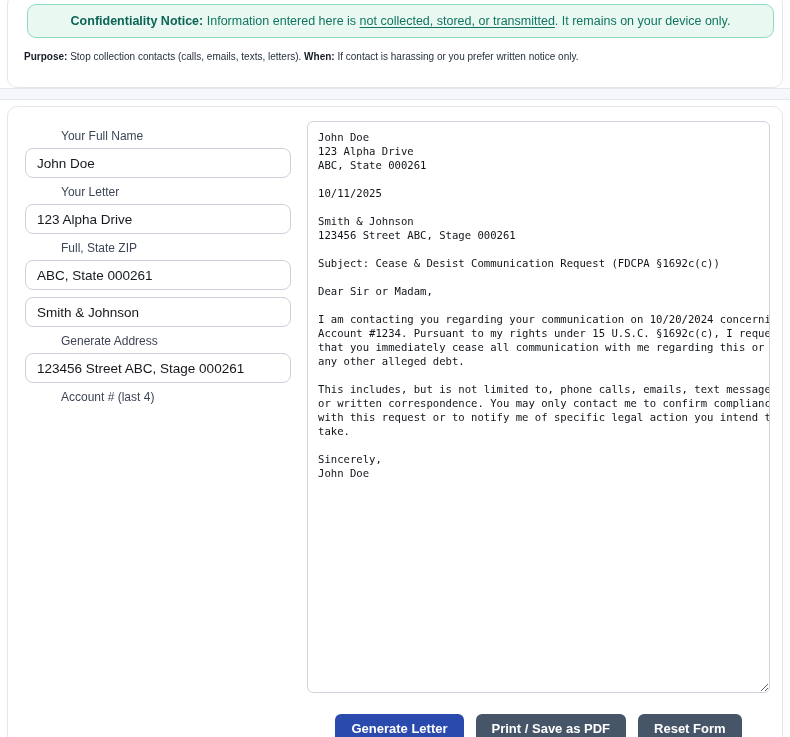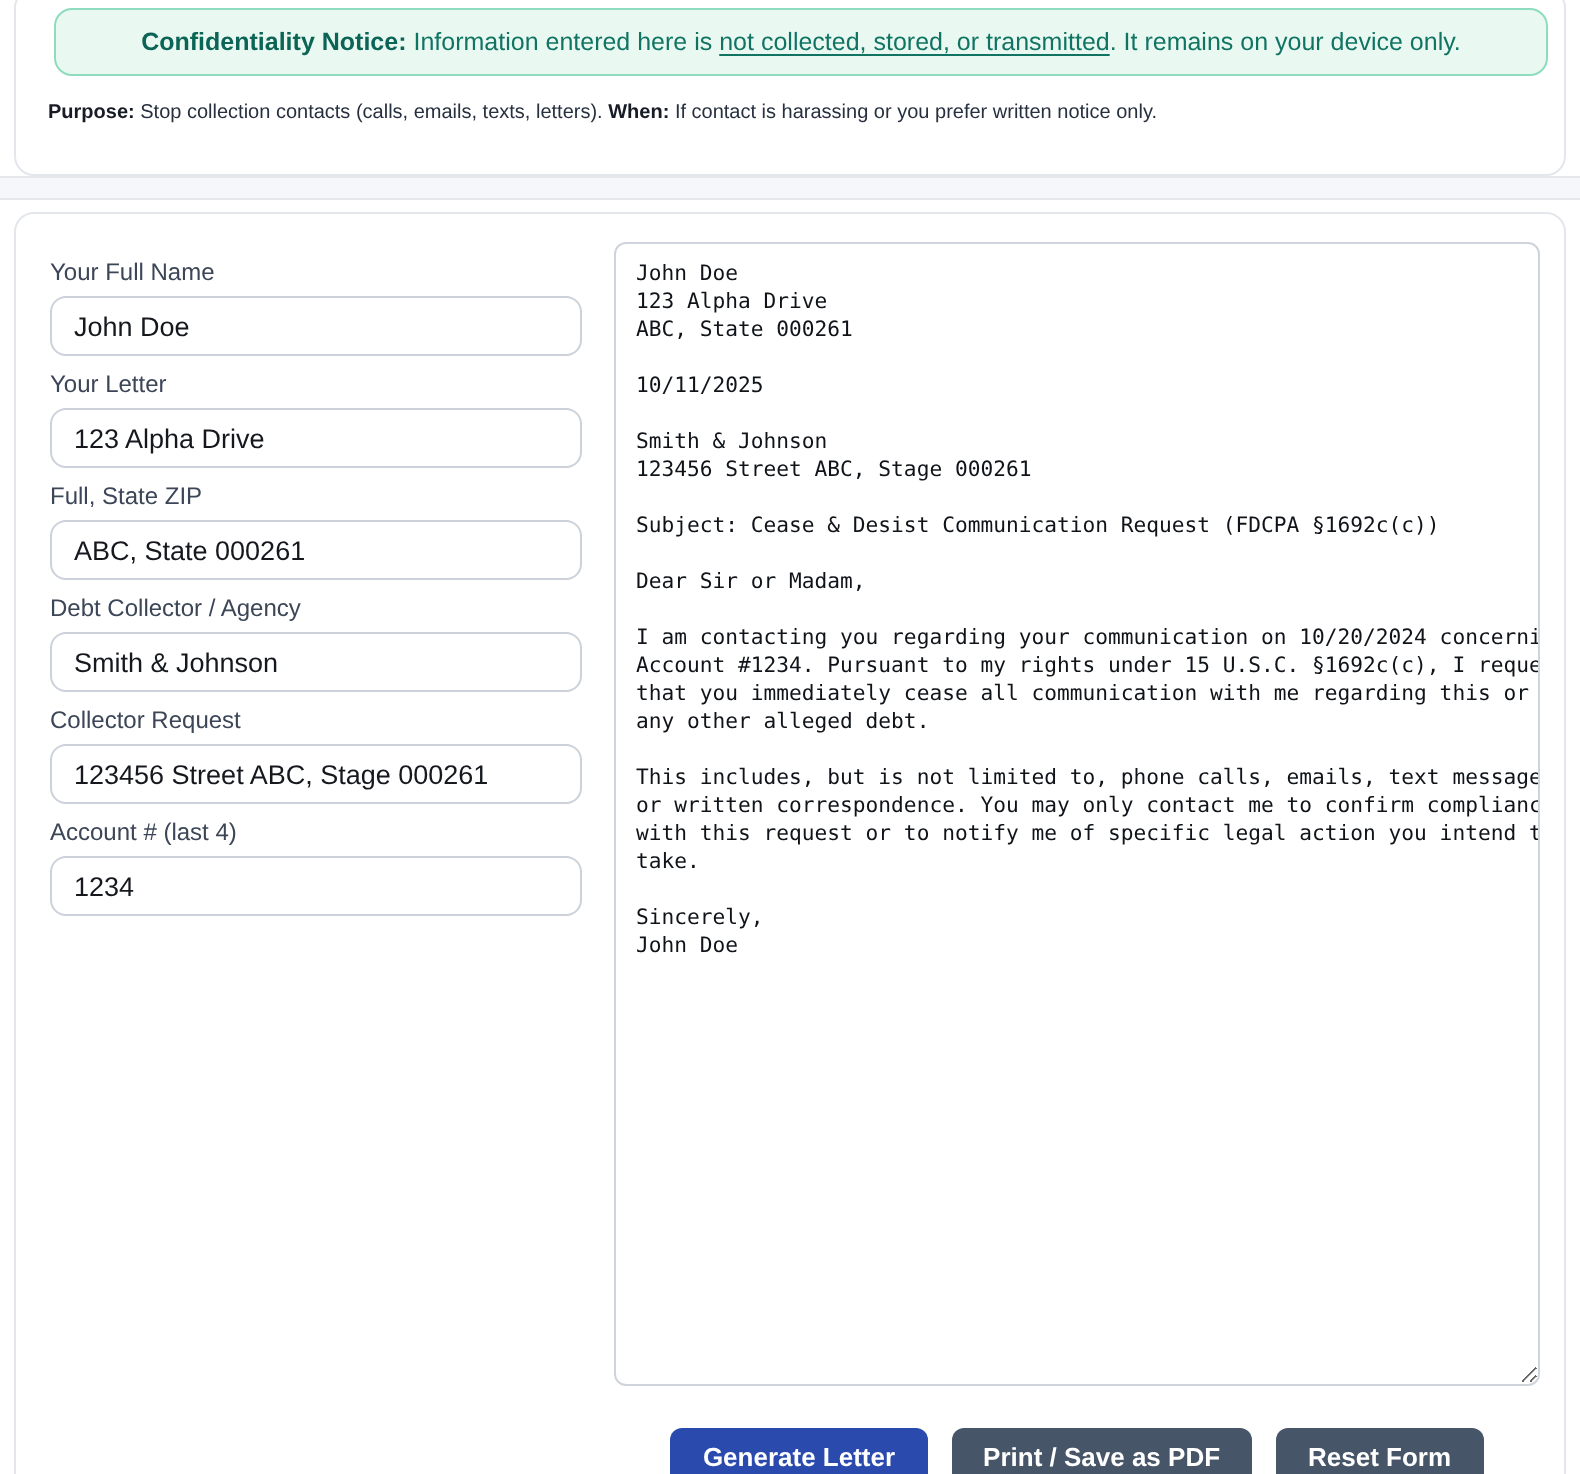--- a/index.html
+++ b/index.html
@@ -62,20 +62,21 @@
     padding-left: 5px;
     padding-top: 8px;
   }
   .field { margin-bottom: 7px; }
   .field-label {
     display: block;
     font-size: 12px;
     line-height: 14px;
     color: #3c4657;
     margin-bottom: 5px;
+    margin-left: 36px;
   }
   .field-input {
     display: block;
     width: 100%;
     box-sizing: border-box;
     height: 30px;
     padding: 5px 11px;
     font-size: 13.5px;
     color: #15181d;
     border: 1px solid #ccd2da;
@@ -164,32 +165,30 @@
           <input class="field-input" type="text" value="123 Alpha Drive" style="">
         </div>
 
         <div class="field">
           <label class="field-label">Full, State ZIP</label>
           <input class="field-input" type="text" value="ABC, State 000261" style="">
         </div>
 
 
         <div class="field">
-          <label class="field-label">Debt Collector / Agency</label>
           <input class="field-input" type="text" value="Smith &amp; Johnson" style="">
         </div>
 
         <div class="field">
-          <label class="field-label">Collector Request</label>
+          <label class="field-label">Generate Address</label>
           <input class="field-input" type="text" value="123456 Street ABC, Stage 000261" style="">
         </div>
 
         <div class="field">
           <label class="field-label">Account # (last 4)</label>
-          <input class="field-input" type="text" value="1234" style="">
         </div>
 
 
       </div>
 
       <div class="letter-col">
         <textarea class="letter" wrap="off" spellcheck="false" style="">John Doe
 123 Alpha Drive
 ABC, State 000261
 

